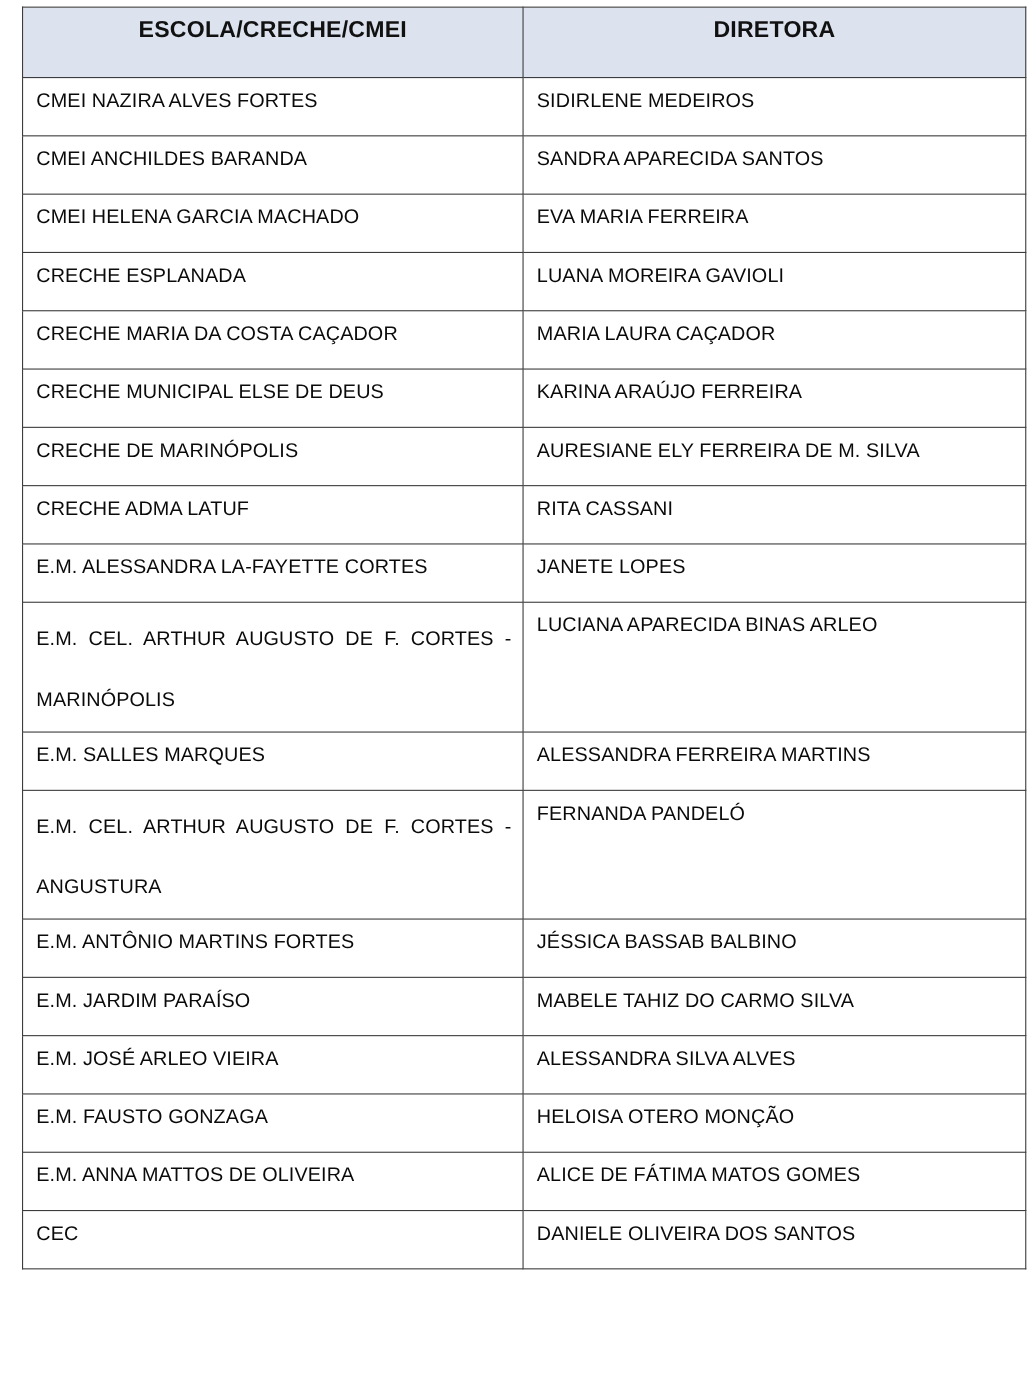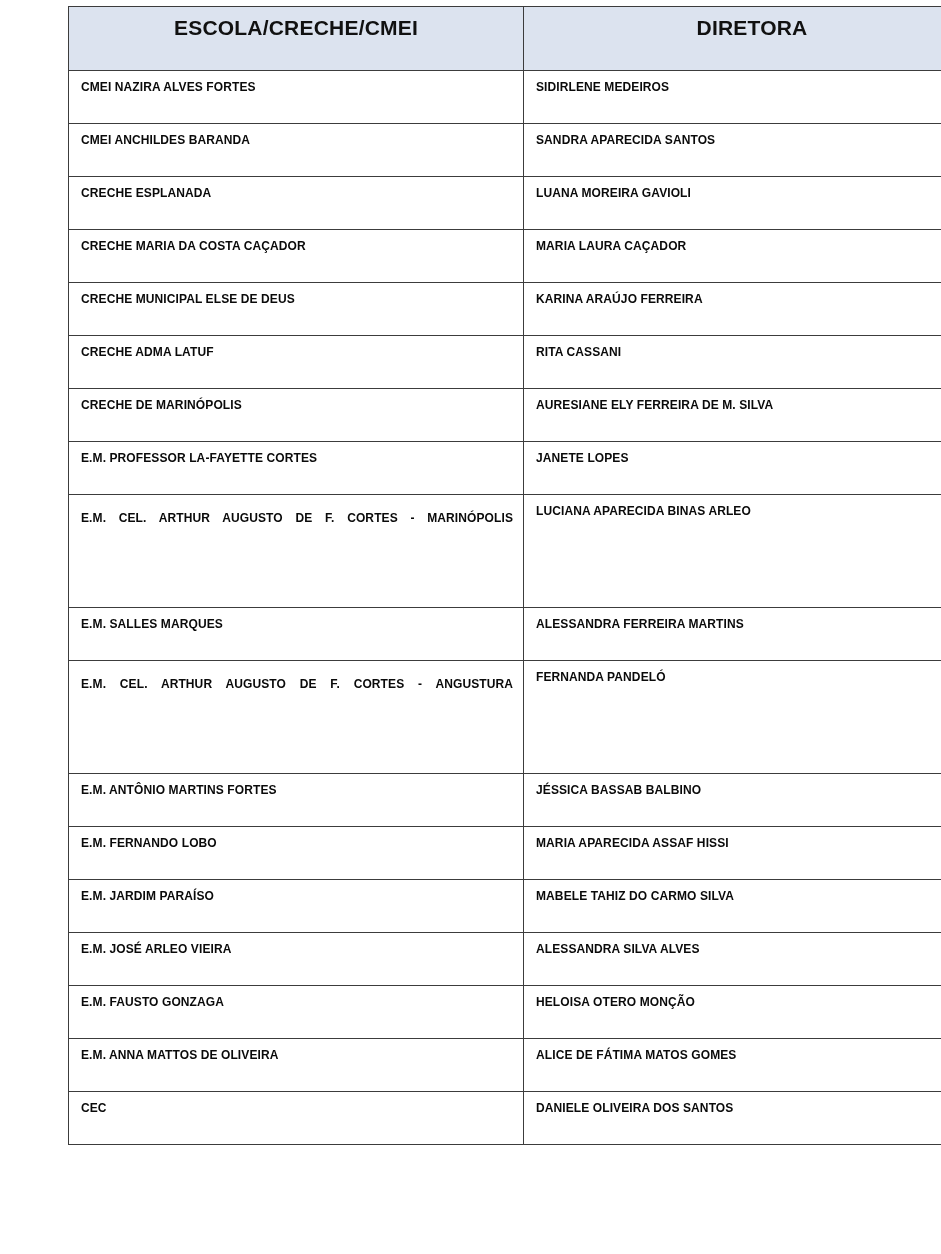--- a/index.html
+++ b/index.html
@@ -14,21 +14,20 @@
     -webkit-font-smoothing: antialiased;
   }
 
   #sheet {
     position: relative;
     width: 749px;
     height: 1254px;
     background: #ffffff;
     box-sizing: border-box;
     padding: 6px 9px 0 20px;
-    margin-left: 48px;
   }
 
   table.directory {
     width: 912px;
     border-collapse: collapse;
     table-layout: fixed;
     border: 1px solid #3c3c3c;
   }
 
   table.directory col.col-school { width: 455px; }
@@ -49,22 +48,22 @@
     font-size: 21px;
     font-weight: bold;
     color: #111111;
     letter-spacing: 0.2px;
     white-space: nowrap;
   }
 
   table.directory tbody td {
     height: 53px;
     padding: 10px 10px 0 12px;
-    font-size: 12px;
-    font-weight: bold;
+    font-size: 18px;
+    font-weight: normal;
     color: #0a0a0a;
     letter-spacing: 0.1px;
     line-height: 1.15;
   }
 
   
   table.directory tbody td.wrap-justify {
     text-align: justify;
     text-align-last: justify;
     line-height: 3.1;
@@ -98,62 +97,62 @@
     <tbody id="table-body">
         <tr>
           <td class="plain">CMEI NAZIRA ALVES FORTES</td>
           <td class="plain">SIDIRLENE MEDEIROS</td>
         </tr>
         <tr>
           <td class="plain">CMEI ANCHILDES BARANDA</td>
           <td class="plain">SANDRA APARECIDA SANTOS</td>
         </tr>
         <tr>
+          <td class="plain">CMEI HELENA GARCIA MACHADO</td>
+          <td class="plain">EVA MARIA FERREIRA</td>
+        </tr>
+        <tr>
           <td class="plain">CRECHE ESPLANADA</td>
           <td class="plain">LUANA MOREIRA GAVIOLI</td>
         </tr>
         <tr>
           <td class="plain">CRECHE MARIA DA COSTA CAÇADOR</td>
           <td class="plain">MARIA LAURA CAÇADOR</td>
         </tr>
         <tr>
           <td class="plain">CRECHE MUNICIPAL ELSE DE DEUS</td>
           <td class="plain">KARINA ARAÚJO FERREIRA</td>
         </tr>
         <tr>
+          <td class="plain">CRECHE DE MARINÓPOLIS</td>
+          <td class="plain">AURESIANE ELY FERREIRA DE M. SILVA</td>
+        </tr>
+        <tr>
           <td class="plain">CRECHE ADMA LATUF</td>
           <td class="plain">RITA CASSANI</td>
         </tr>
         <tr>
-          <td class="plain">CRECHE DE MARINÓPOLIS</td>
-          <td class="plain">AURESIANE ELY FERREIRA DE M. SILVA</td>
-        </tr>
-        <tr>
-          <td class="plain">E.M. PROFESSOR LA-FAYETTE CORTES</td>
+          <td class="plain">E.M. ALESSANDRA LA-FAYETTE CORTES</td>
           <td class="plain">JANETE LOPES</td>
         </tr>
         <tr class="tall">
           <td class="wrap-justify">E.M. CEL. ARTHUR AUGUSTO DE F. CORTES - MARINÓPOLIS</td>
           <td class="plain">LUCIANA APARECIDA BINAS ARLEO</td>
         </tr>
         <tr>
           <td class="plain">E.M. SALLES MARQUES</td>
           <td class="plain">ALESSANDRA FERREIRA MARTINS</td>
         </tr>
         <tr class="tall">
           <td class="wrap-justify">E.M. CEL. ARTHUR AUGUSTO DE F. CORTES - ANGUSTURA</td>
           <td class="plain">FERNANDA PANDELÓ</td>
         </tr>
         <tr>
           <td class="plain">E.M. ANTÔNIO MARTINS FORTES</td>
           <td class="plain">JÉSSICA BASSAB BALBINO</td>
-        </tr>
-        <tr>
-          <td class="plain">E.M. FERNANDO LOBO</td>
-          <td class="plain">MARIA APARECIDA ASSAF HISSI</td>
         </tr>
         <tr>
           <td class="plain">E.M. JARDIM PARAÍSO</td>
           <td class="plain">MABELE TAHIZ DO CARMO SILVA</td>
         </tr>
         <tr>
           <td class="plain">E.M. JOSÉ ARLEO VIEIRA</td>
           <td class="plain">ALESSANDRA SILVA ALVES</td>
         </tr>
         <tr>

